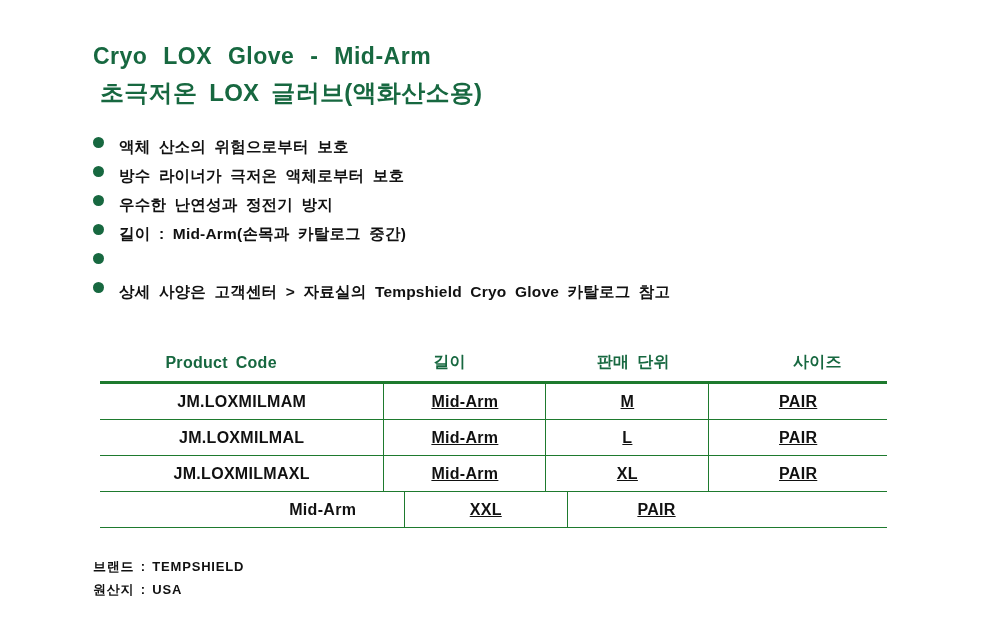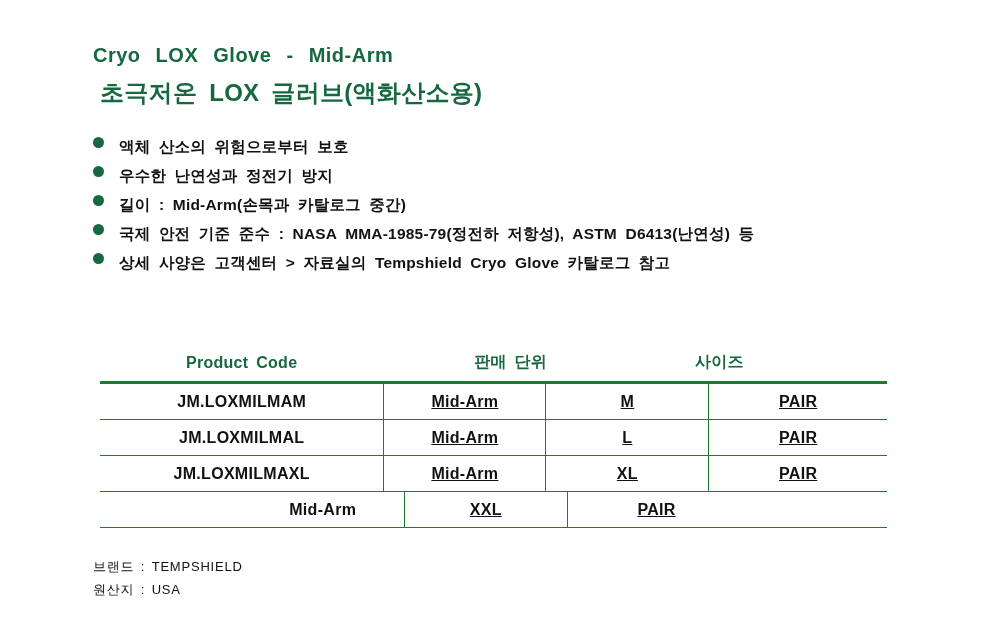--- a/index.html
+++ b/index.html
@@ -11,21 +11,21 @@
   html,body{background:#ffffff;}
   .page{
     position:relative;
     width:992px;height:617px;
     background:#ffffff;
     font-family:"Liberation Sans", sans-serif;
     overflow:hidden;
   }
   .title{
     position:absolute;left:93px;top:44px;
-    font-size:20px;font-weight:700;line-height:1.1;
+    font-size:23px;font-weight:700;line-height:1.1;
     color:var(--green-text);
     letter-spacing:0.5px;word-spacing:9px;
     white-space:nowrap;
   }
   .subtitle{
     position:absolute;left:100px;top:79px;
     font-size:24px;font-weight:700;line-height:1.2;
     color:var(--green-text);
     letter-spacing:0.3px;word-spacing:5px;
     white-space:nowrap;
@@ -70,21 +70,21 @@
   .c1{width:36%;}
   .c2{width:20.6%;}
   .c3{width:20.7%;}
   .c4{width:22.7%;}
   .t-body-row .t-cell + .t-cell{
     border-left:1px solid var(--green-border);
     text-decoration:underline;
   }
   .footer-line{
     position:absolute;left:93px;
-    font-size:13px;font-weight:400;color:var(--ink);
+    font-size:13px;font-weight:700;color:var(--ink);
     letter-spacing:0.8px;word-spacing:2px;
     white-space:nowrap;
   }
   .footer-brand{top:558px;}
   .footer-origin{top:581px;}
 </style>
 </head>
 <body>
 
 <div class="page">
@@ -92,39 +92,43 @@
   <h1 class="title">Cryo LOX Glove - Mid-Arm</h1>
   <h2 class="subtitle">초극저온 LOX 글러브(액화산소용)</h2>
 
   <ul class="features">
     <li class="feature">
       <span class="dot"></span>
       <span>액체 산소의 위험으로부터 보호</span>
     </li>
     <li class="feature">
       <span class="dot"></span>
+      <span>방수 라이너가 극저온 액체로부터 보호</span>
+    </li>
+    <li class="feature">
+      <span class="dot"></span>
       <span>우수한 난연성과 정전기 방지</span>
     </li>
     <li class="feature">
       <span class="dot"></span>
       <span>길이 : Mid-Arm(손목과 카탈로그 중간)</span>
     </li>
     <li class="feature">
       <span class="dot"></span>
-      <span>국제 안전 기준 준수 : NASA MMA-1985-79(정전하 저항성), ASTM D6413(난연성) 등</span>
     </li>
     <li class="feature">
       <span class="dot"></span>
       <span>상세 사양은 고객센터 &gt; 자료실의 Tempshield Cryo Glove 카탈로그 참고</span>
     </li>
   </ul>
 
   <div class="product-table">
     <div class="t-row t-head">
       <div class="t-cell c1">Product Code</div>
+      <div class="t-cell c2">길이</div>
       <div class="t-cell c4">판매 단위</div>
       <div class="t-cell c3">사이즈</div>
     </div>
 
     <div class="t-row t-body-row">
       <div class="t-cell c1">JM.LOXMILMAM</div>
       <div class="t-cell c2">Mid-Arm</div>
       <div class="t-cell c3">M</div>
       <div class="t-cell c4">PAIR</div>
     </div>

